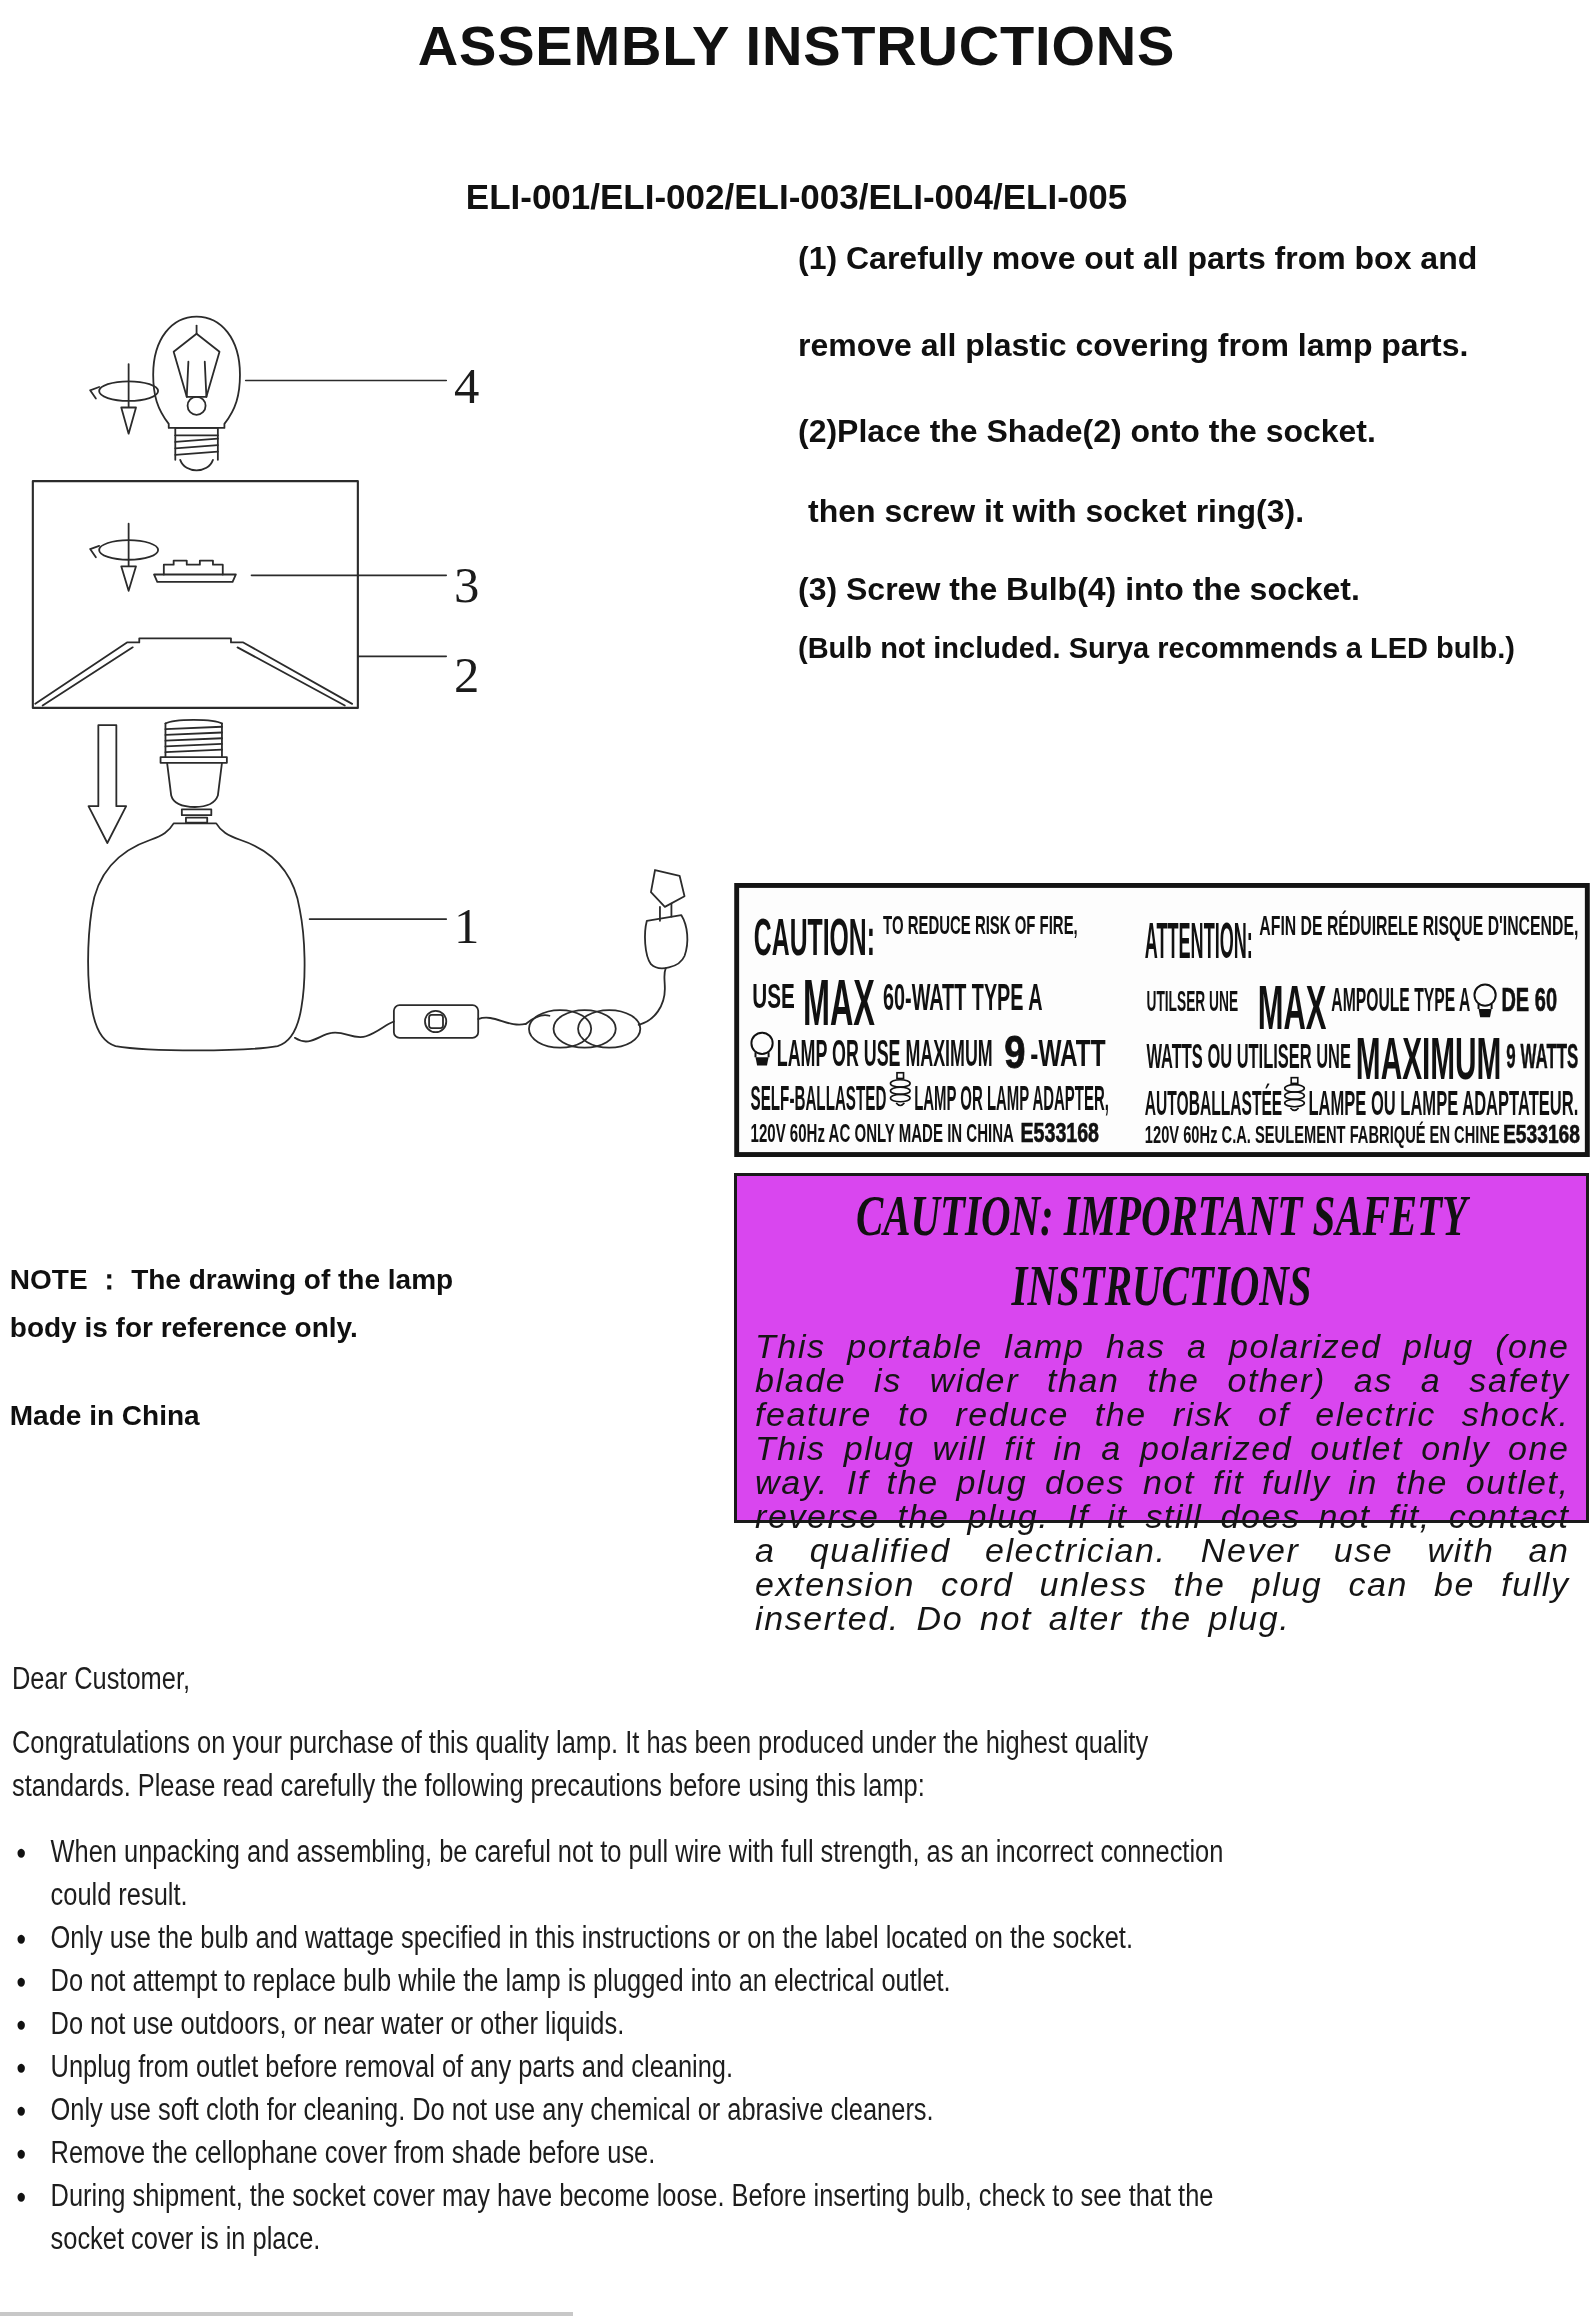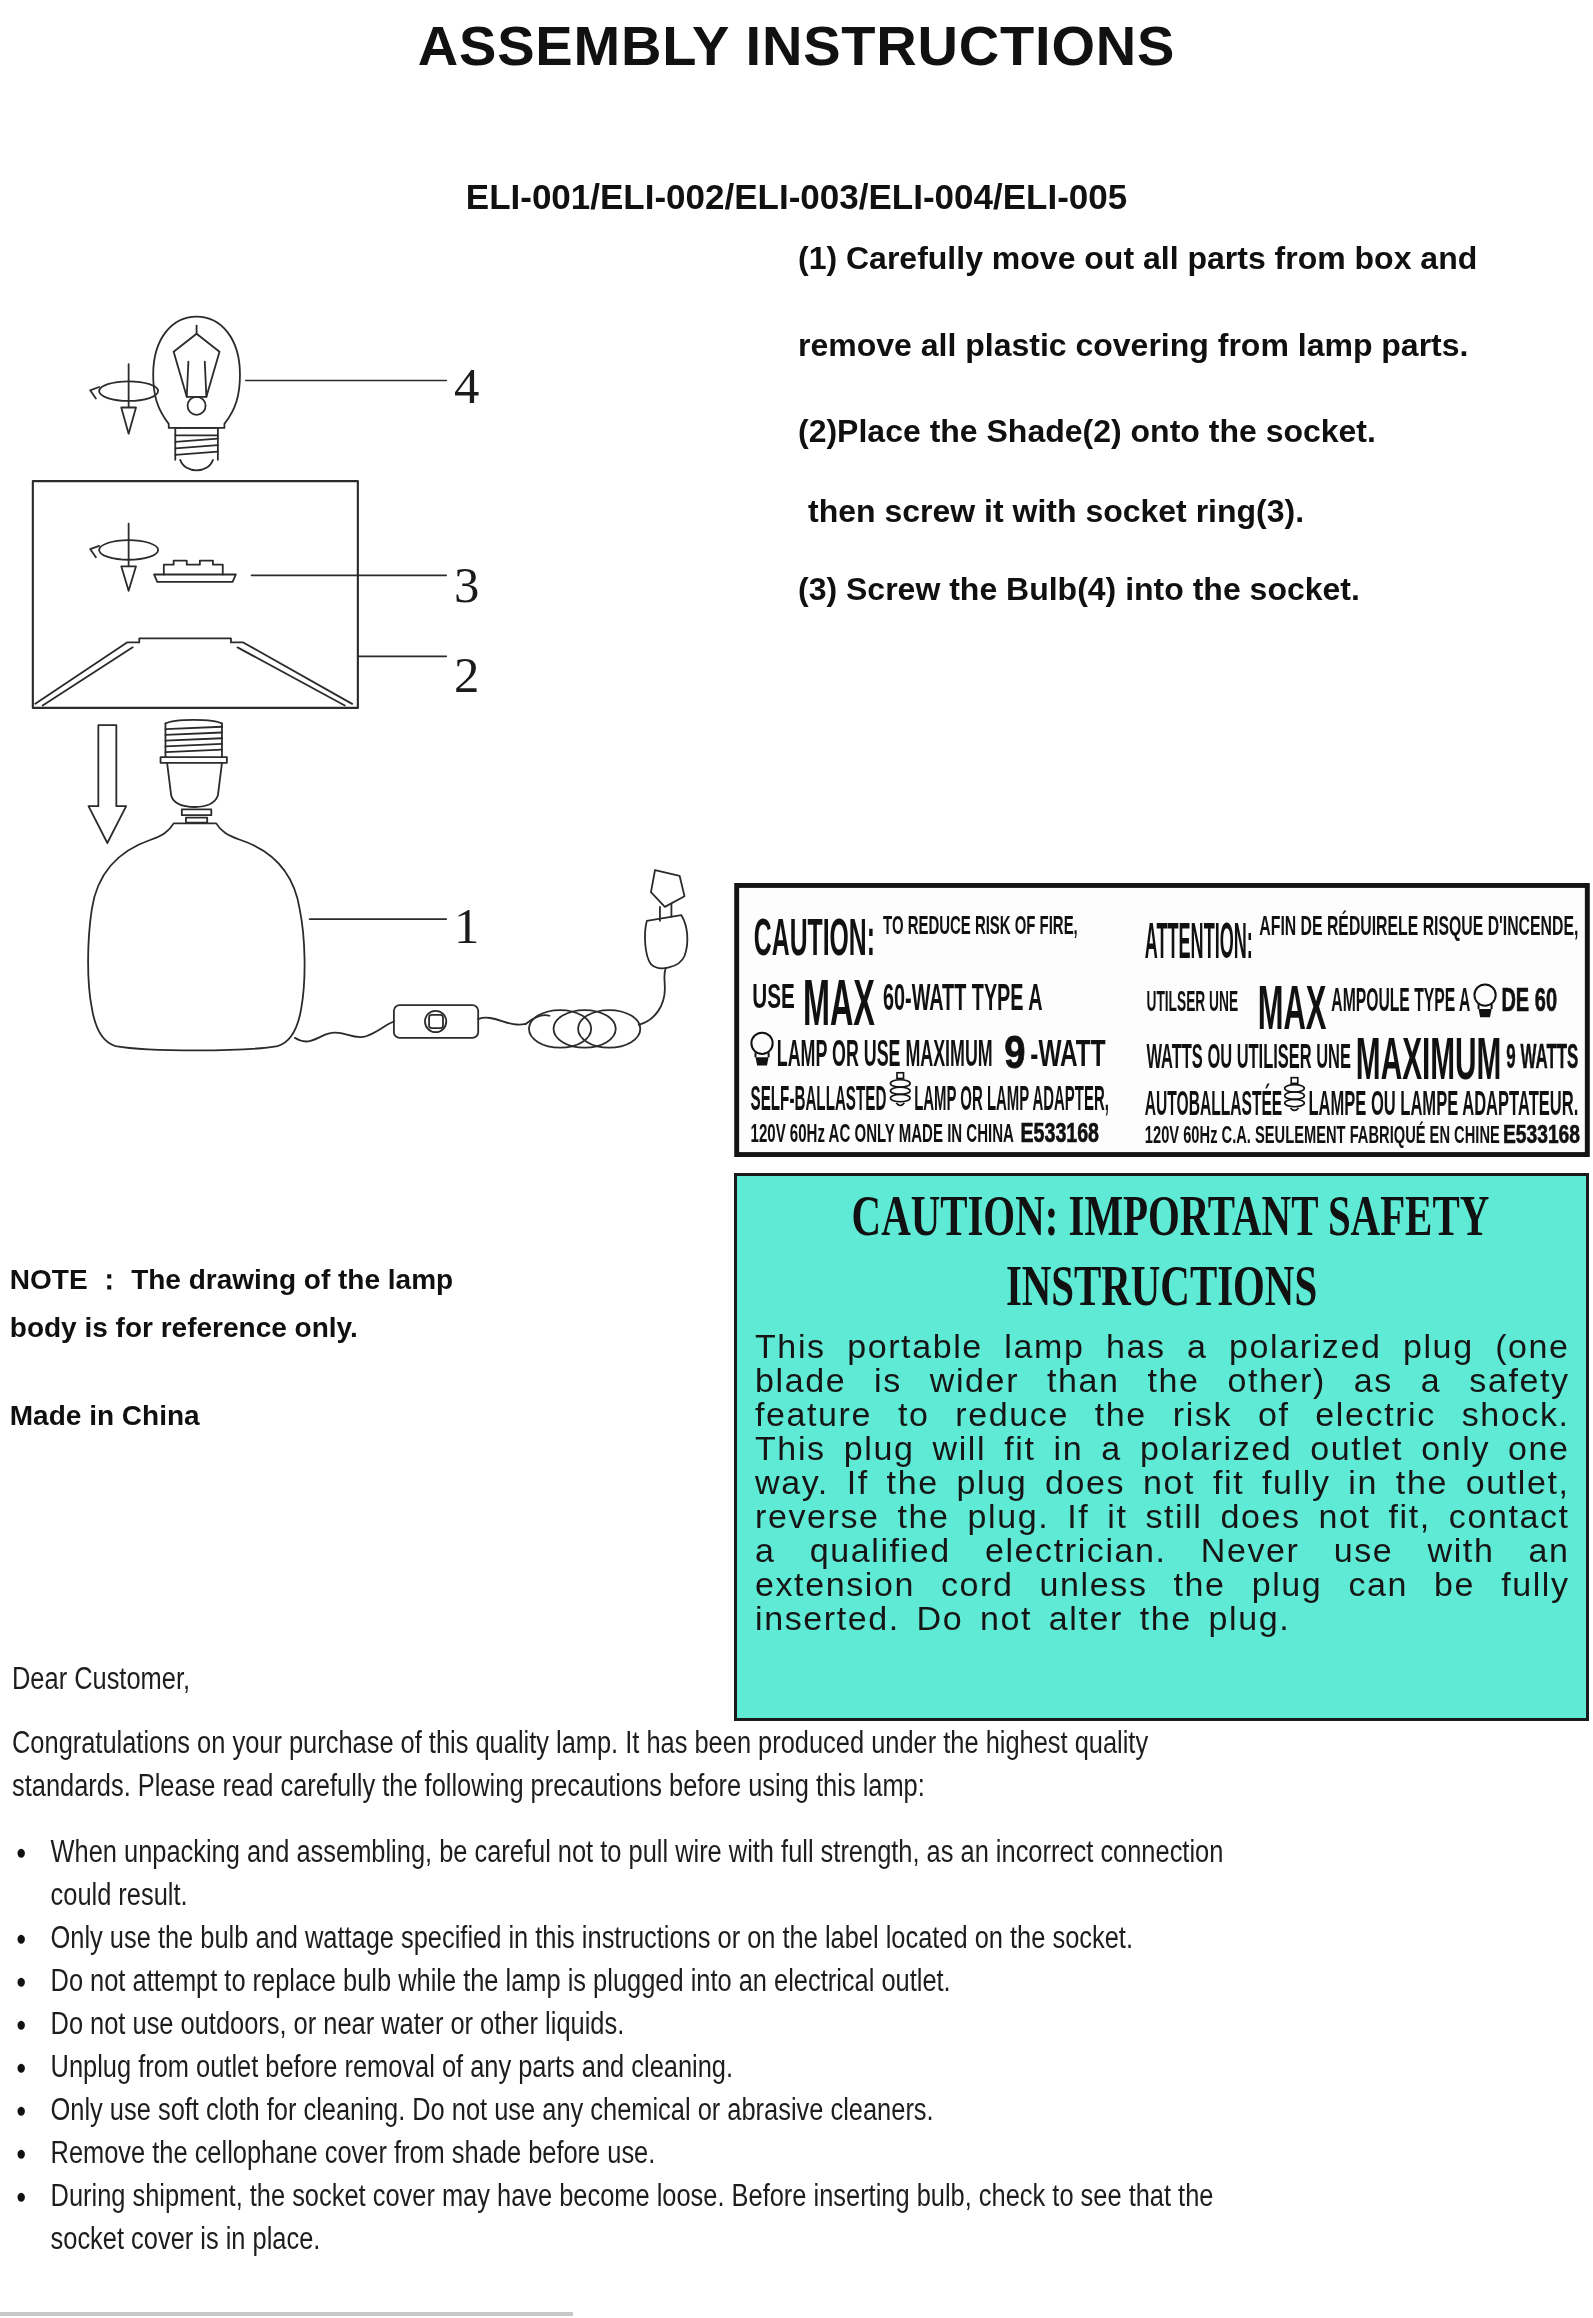--- a/index.html
+++ b/index.html
@@ -5,21 +5,21 @@
   html,body{margin:0;padding:0;background:#e8e8e8;}
   .page{position:relative;width:1593px;height:2319px;background:#ffffff;overflow:hidden;
         font-family:"Liberation Sans",sans-serif;color:#111;}
   .abs{position:absolute;}
   .title{top:13px;left:0;width:100%;text-align:center;font-weight:bold;font-size:56px;letter-spacing:0.8px;white-space:nowrap;}
   .subtitle{top:138px;left:0;width:100%;text-align:center;font-weight:bold;font-size:35px;white-space:nowrap;margin-top:39px;}
   .step{font-weight:bold;font-size:32px;color:#101010;white-space:nowrap;}
   .stepwrap{font-weight:bold;font-size:29px;color:#101010;width:720px;line-height:43px;white-space:normal;}
   .notel{font-weight:bold;font-size:28px;color:#101010;white-space:nowrap;}
   
-  .safety{left:734px;top:1173px;width:855px;height:548px;border:3.3px solid #1a1a1a;box-sizing:border-box;background:#5eead4;}
+  .safety{left:734px;top:1173px;width:855px;height:350px;border:3.3px solid #1a1a1a;box-sizing:border-box;background:#d946ef;font-style:italic;}
   .sh{font-family:"Liberation Serif",serif;font-weight:bold;font-size:56px;line-height:1;
       text-align:center;white-space:nowrap;transform:scaleX(.73);}
   .sh1{margin-top:11.5px;}
   .sh2{margin-top:14.7px;}
   .sbody{margin:14.7px 16.4px 0 18px;font-size:34px;line-height:34px;text-align:justify;
          letter-spacing:1.6px;word-spacing:5.7px;color:#151515;}
   
   .bottom{left:11.5px;top:1657px;width:1850px;transform:scaleX(.82);transform-origin:0 0;
           font-size:31px;line-height:43px;color:#1d1d1d;}
   .intro{margin-top:21px;width:1474px;}
@@ -36,20 +36,21 @@
 <div class="page">
 
   <div class="abs title">ASSEMBLY INSTRUCTIONS</div>
   <div class="abs subtitle">ELI-001/ELI-002/ELI-003/ELI-004/ELI-005</div>
 
   <div class="abs step" style="left:798px;top:240px;">(1) Carefully move out all parts from box and</div>
   <div class="abs step" style="left:798px;top:327px;">remove all plastic covering from lamp parts.</div>
   <div class="abs step" style="left:798px;top:413px;">(2)Place the Shade(2) onto the socket.</div>
   <div class="abs step" style="left:808px;top:493px;">then screw it with socket ring(3).</div>
   <div class="abs step" style="left:798px;top:571px;">(3) Screw the Bulb(4) into the socket.</div>
+  <div class="abs stepwrap" style="left:798px;top:627px;">(Bulb not included. Surya recommends a LED bulb.)</div>
 
   <svg class="abs" style="left:0;top:229px;" width="737" height="876" viewBox="0 0 900 1070">
     <g fill="none" stroke="#2b2b2b" stroke-width="2.2" stroke-linejoin="round" stroke-linecap="round">
 
       <g>
         <line x1="157" y1="165" x2="157" y2="222"></line>
         <path d="M148 218 L157 250 L166 218 Z" fill="#fff"></path>
         <ellipse cx="157" cy="198" rx="36" ry="12"></ellipse>
         <path d="M117 207 L110 197 L121 193" fill="none"></path>
       </g>

